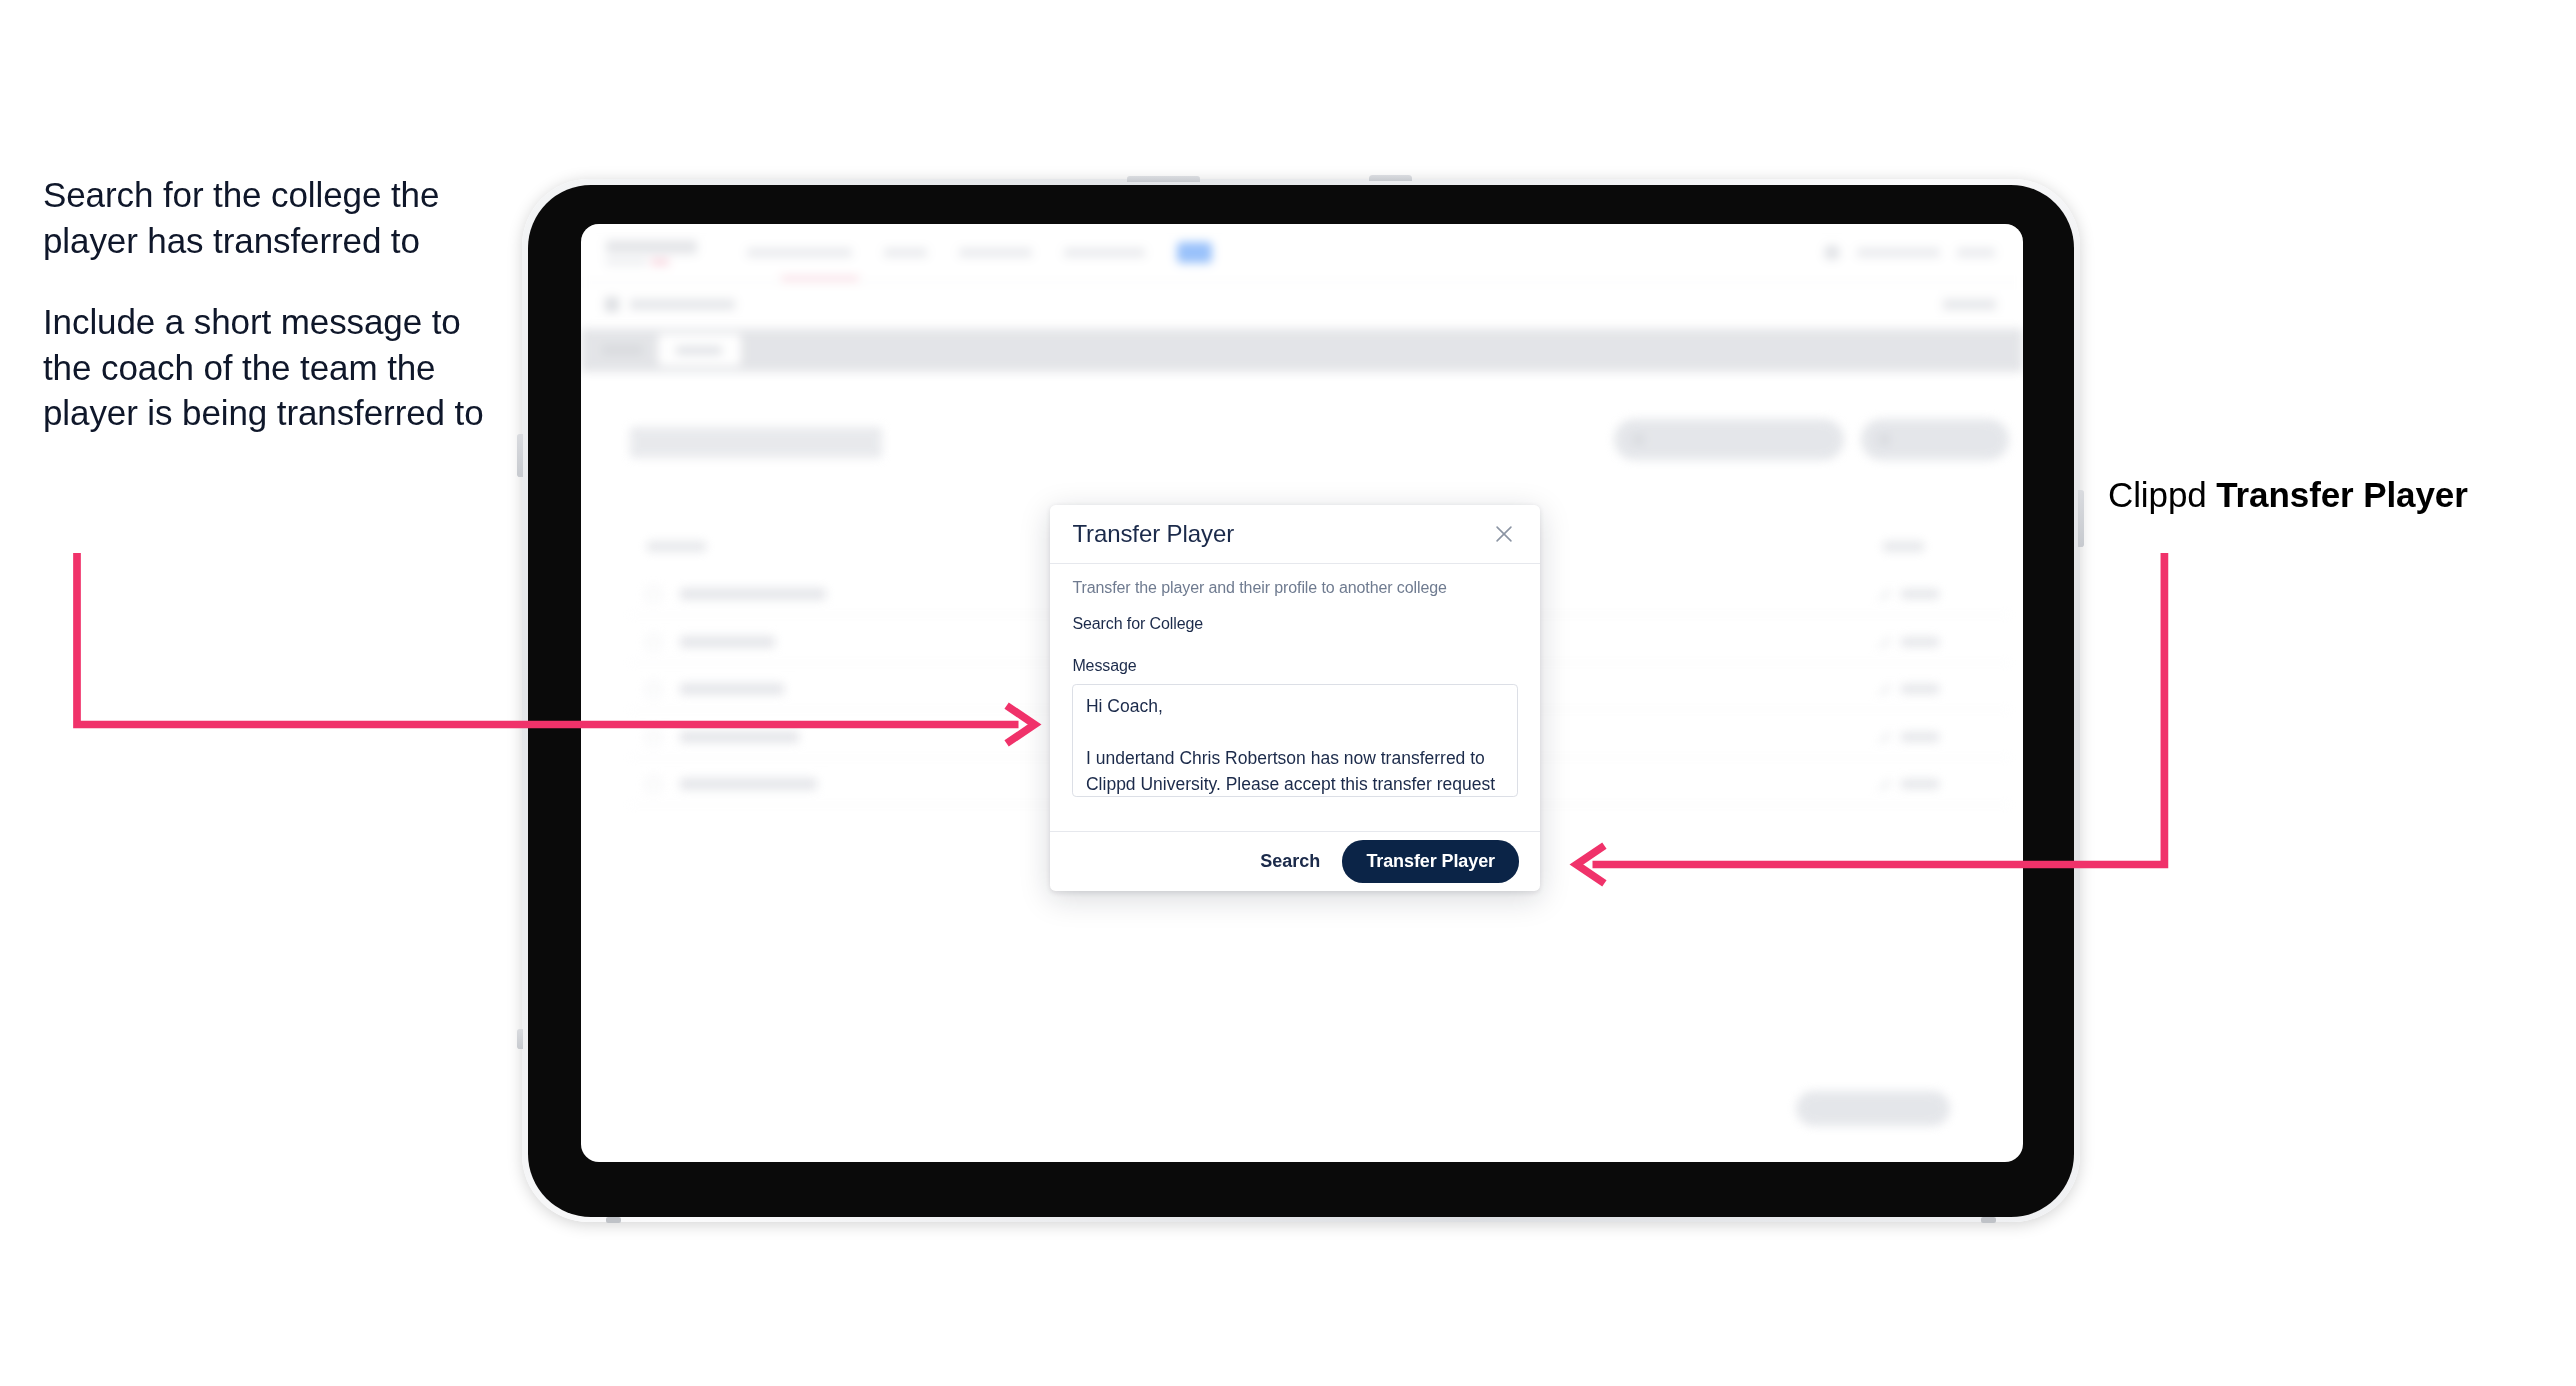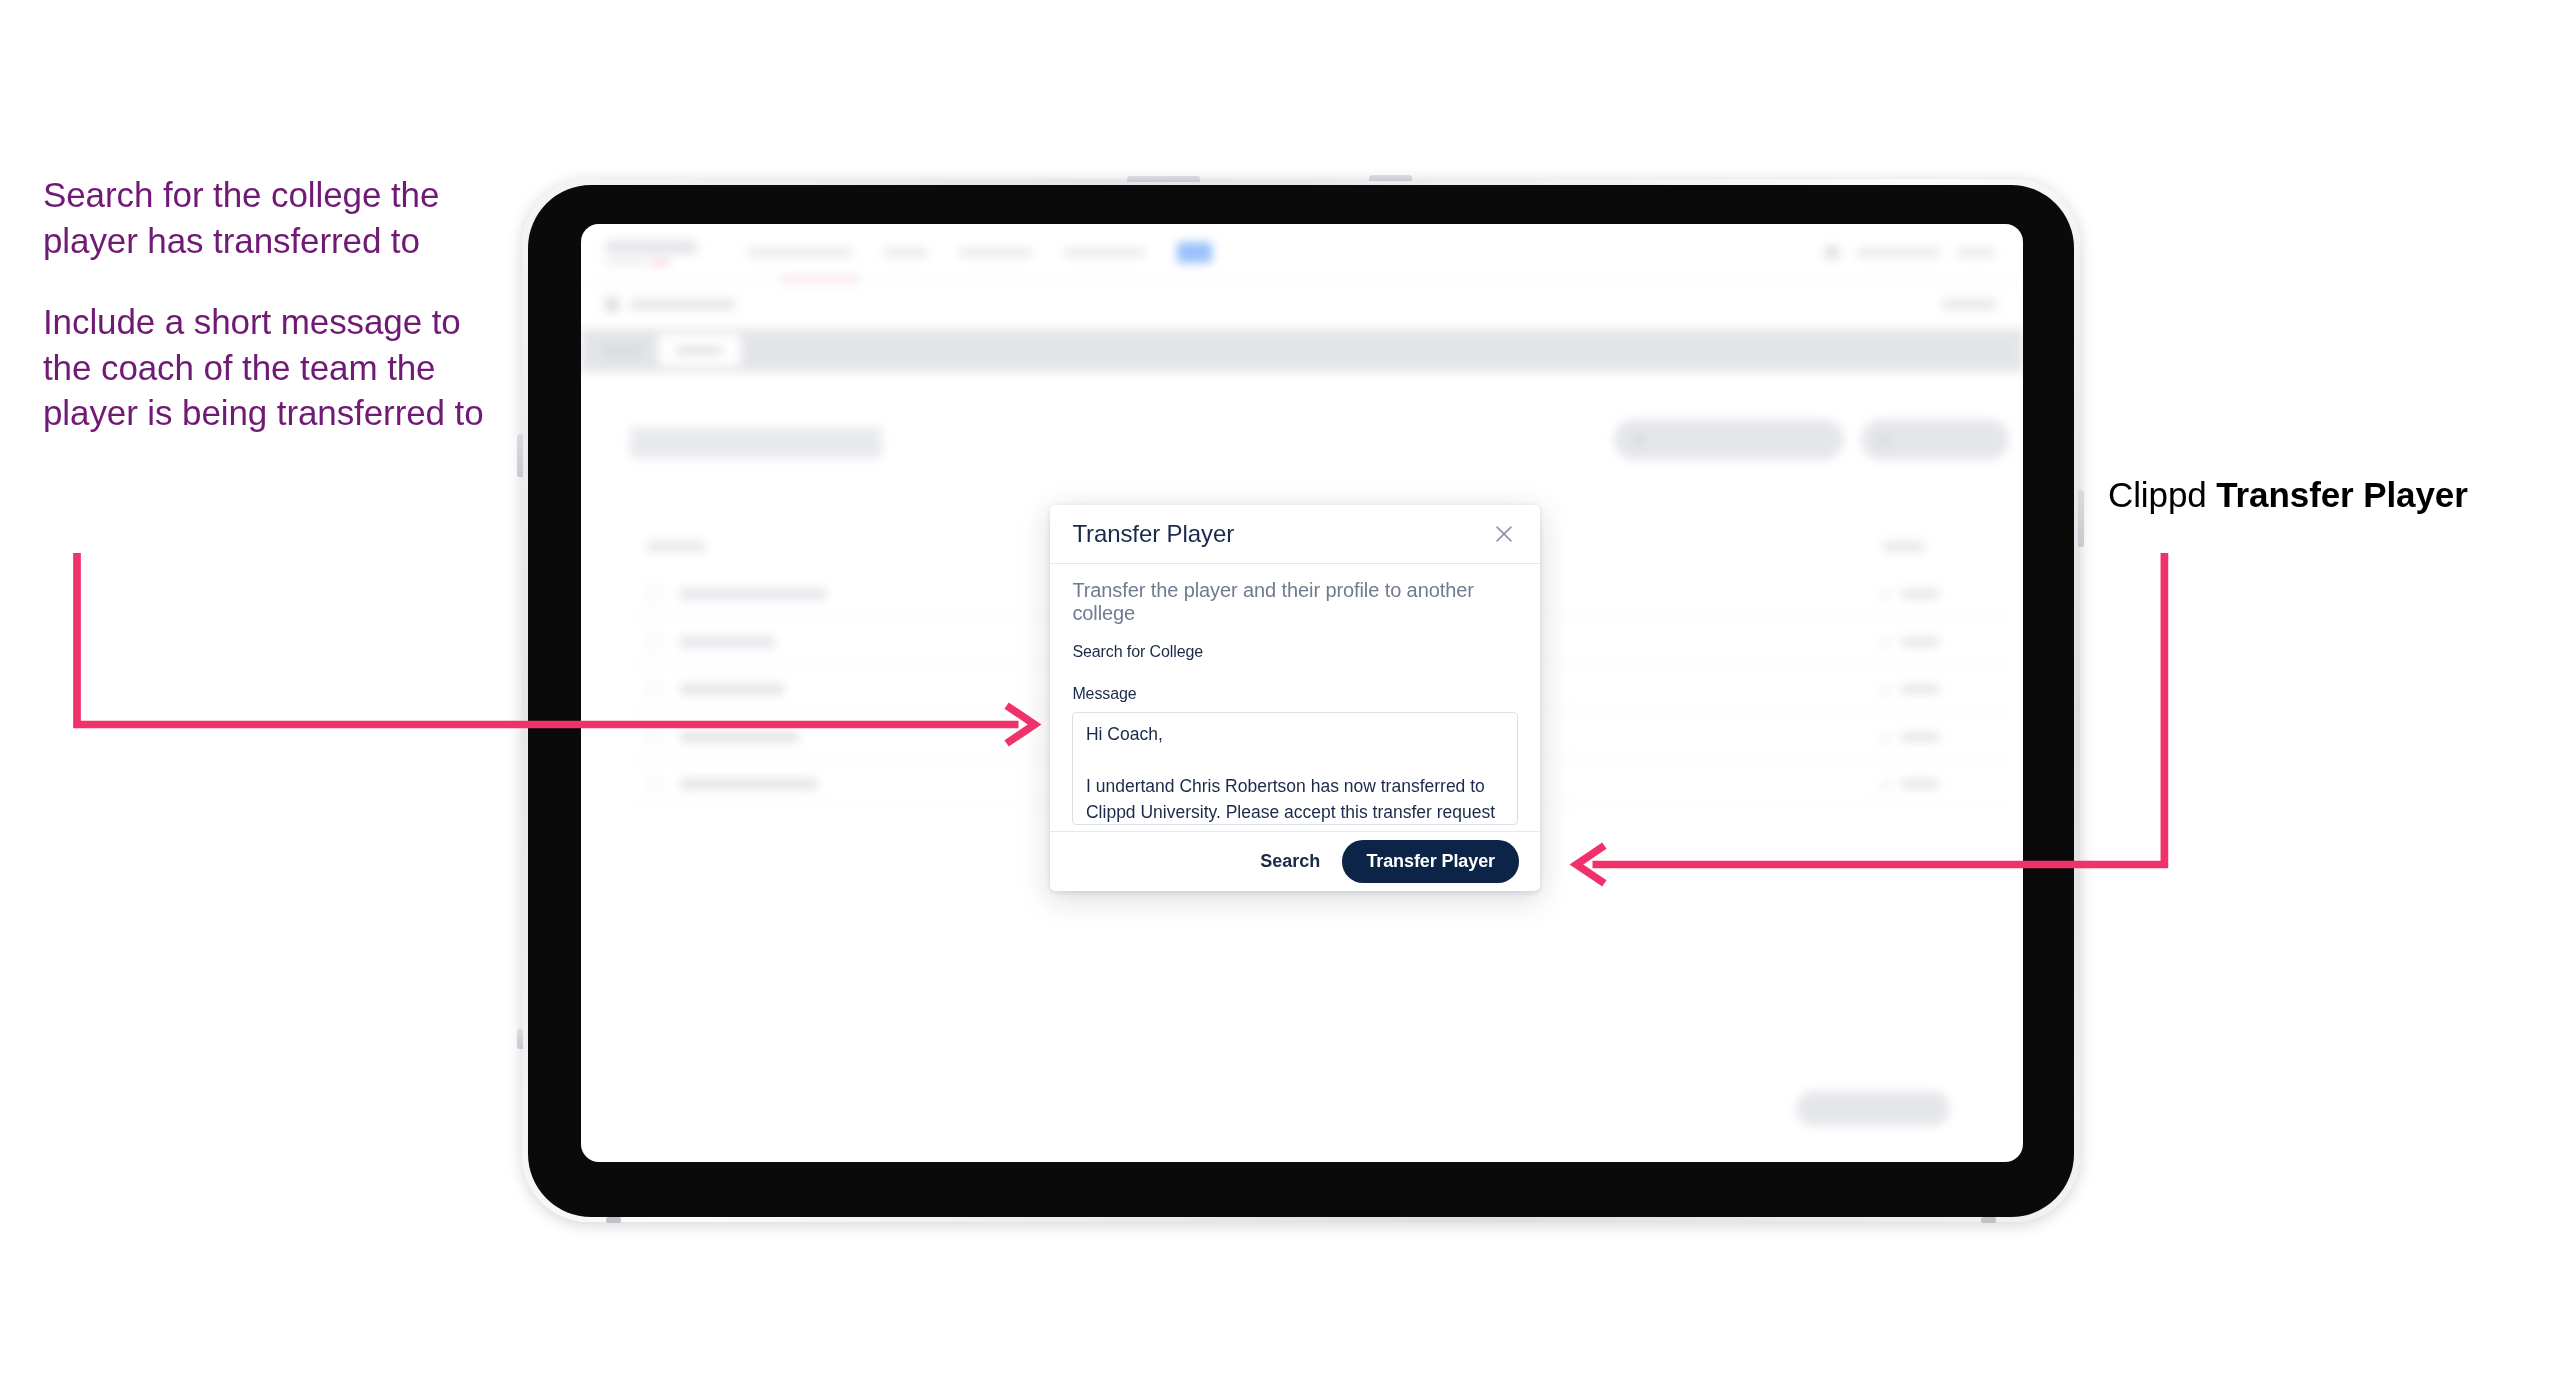--- a/index.html
+++ b/index.html
@@ -11,21 +11,21 @@
   }
   #stage { position: relative; width: 2576px; height: 1386px; background:#fff; }
 
   
   .annot-left {
     position: absolute;
     left: 43px; top: 172px;
     width: 448px;
     font-size: 35px;
     line-height: 1.30;
-    color: #701a75;
+    color: #0f172a;
     letter-spacing: -0.1px;
   }
   .annot-left .para { margin-bottom: 36px; }
   .annot-left .para:last-child { margin-bottom: 8px; }
 
   .annot-right {
     position: absolute;
     left: 2108px; top: 475px;
     font-size: 35px;
     color: #000;
@@ -142,21 +142,21 @@
   .m-head {
     height: 59px; border-bottom: 0.7px solid #e6e8ed;
     display:flex; align-items:center; padding: 0 19.6px 0 22.4px;
   }
   .m-title { font-size: 24px; color:#1b2a4a; font-weight: 400; letter-spacing:-0.1px;}
   .m-close { margin-left:auto; width:32px; height:32px; display:flex; align-items:center;
              justify-content:center; cursor:pointer; }
   .m-close svg { display:block; }
 
   .m-body { padding: 15.4px 22.4px 0 22.4px; }
-  .m-desc { font-size: 20px; color:#6f7b90; margin-bottom: 18px; letter-spacing:-0.1px;}
+  .m-desc { font-size: 16px; color:#6f7b90; margin-bottom: 18px; letter-spacing:-0.1px;}
   .m-label { font-size: 16px; color:#1b2a4a; font-weight:400; margin-bottom:8.4px; letter-spacing:-0.1px;}
   .m-input {
     width: 100%; height: 43px; border: 0.7px solid #dcdfe6; border-radius: 4.2px;
     font-family: "Liberation Sans", sans-serif;
     font-size: 18px; color:#1b2a4a; padding: 0 12.6px; background:#fff; outline:none;
   }
   .m-gap { height: 15.4px; }
   .m-textarea {
     width: 100%; height: 113px; border:0.7px solid #dcdfe6; border-radius:4.2px;
     font-family: "Liberation Sans", sans-serif;

